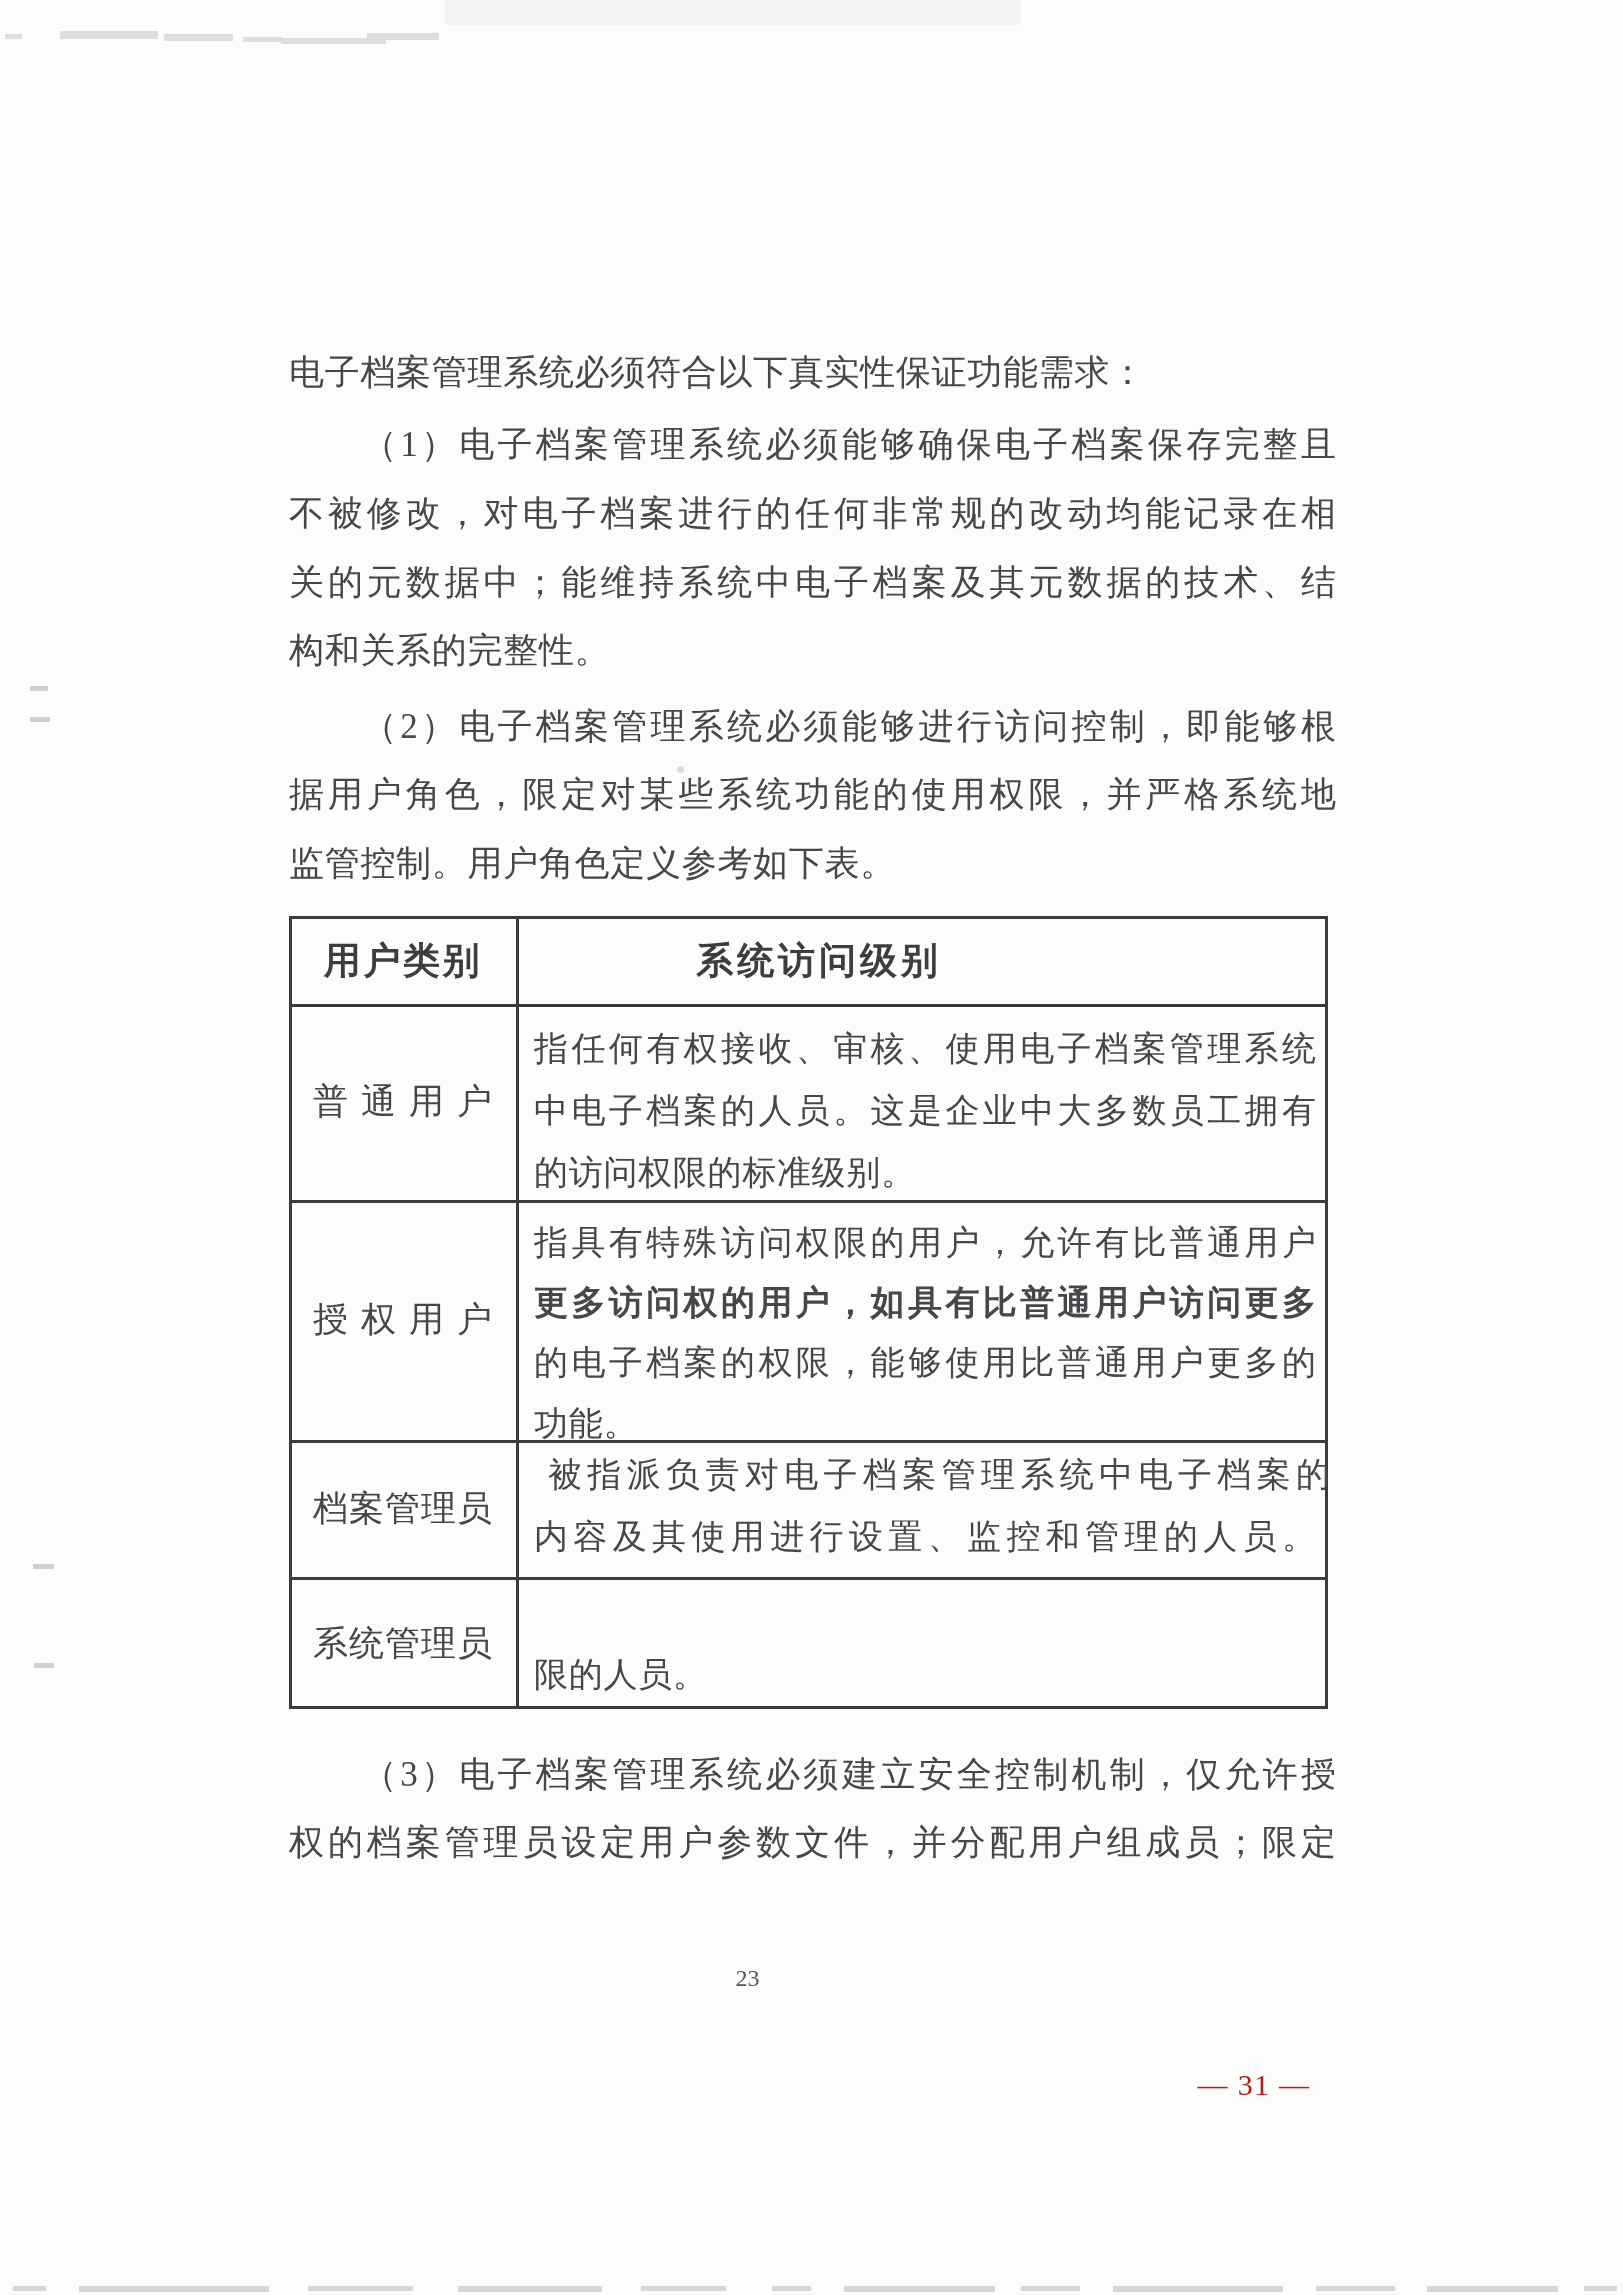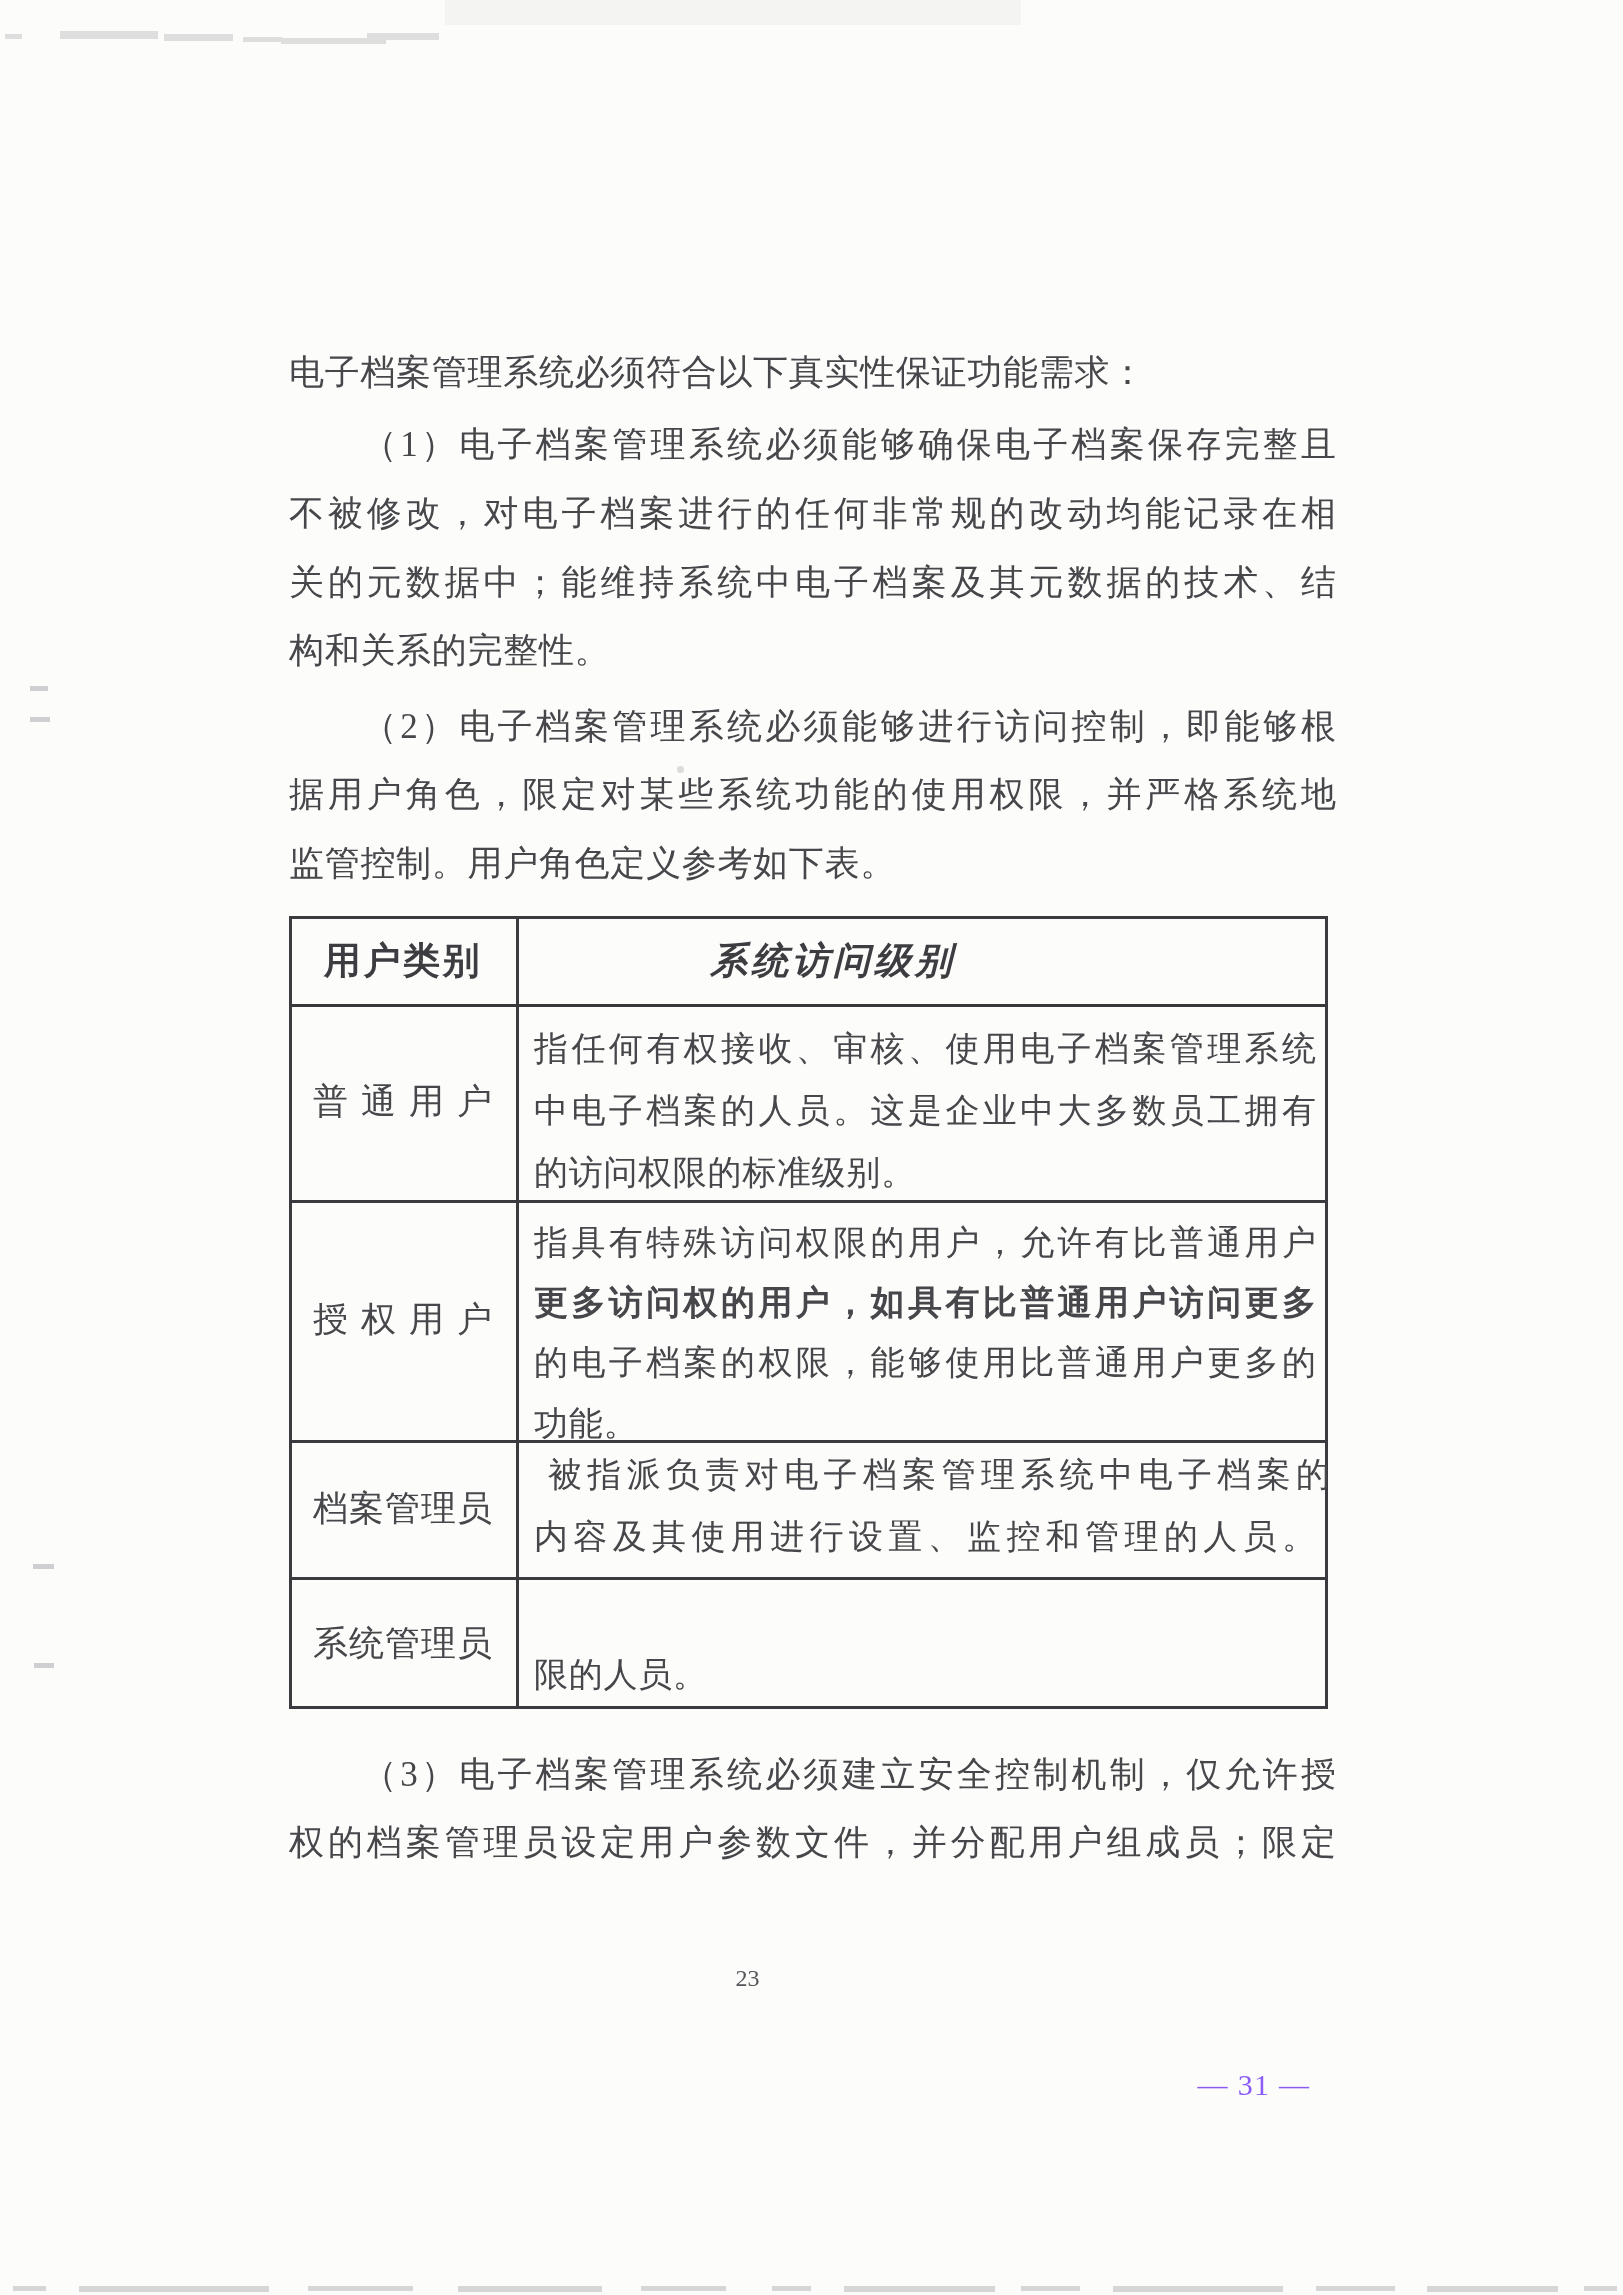--- a/index.html
+++ b/index.html
@@ -36,21 +36,21 @@
   .utable .hl-header{top:85px;height:3.3px;background:#38383c;}
   .utable .hl-r1{top:281px;}
   .utable .hl-r2{top:521px;}
   .utable .hl-r3{top:658px;}
   .th-cell{
     position:absolute;
     font-weight:bold;font-size:37px;line-height:42px;height:42px;
     color:#3d3d41;text-align:center;
   }
   .th-col1{left:293px;top:940px;width:220px;letter-spacing:2.6px;}
-  .th-col2{left:504px;top:940px;width:658px;letter-spacing:3.9px;font-style:italic;}
+  .th-col2{left:490px;top:940px;width:658px;letter-spacing:3.9px;}
   .role-label{
     position:absolute;left:313px;width:179px;
     font-size:35px;line-height:42px;height:42px;
     text-align:justify;text-align-last:justify;text-justify:inter-character;
   }
   .cline{
     position:absolute;left:534px;width:782px;
     font-size:34px;
     white-space:nowrap;letter-spacing:0.7px;
   }
@@ -62,21 +62,21 @@
   .r2{line-height:60px;height:60px;}
   .r34{line-height:62px;height:62px;}
   
   .pg-inner{
     position:absolute;left:715px;top:1964px;width:65px;
     text-align:center;font-size:24px;line-height:29px;color:#55555a;
     font-family:Liberation Serif, serif;
   }
   .pg-outer{
     position:absolute;left:1123px;top:2067px;width:262px;
-    text-align:center;font-size:30px;line-height:35px;color:#8b5cf6;
+    text-align:center;font-size:30px;line-height:35px;color:#b91c1c;
     letter-spacing:1.3px;
   }
   
   .art{position:absolute;background:#dedede;}
   .art.b{background:#d6d6d6;}
   .art.s{background:#cfcfd2;}
   .band{position:absolute;background:#f4f4f3;}
   .dot{position:absolute;width:6.5px;height:6.5px;border-radius:50%;background:#dcdcdc;}
 </style>
 </head>

